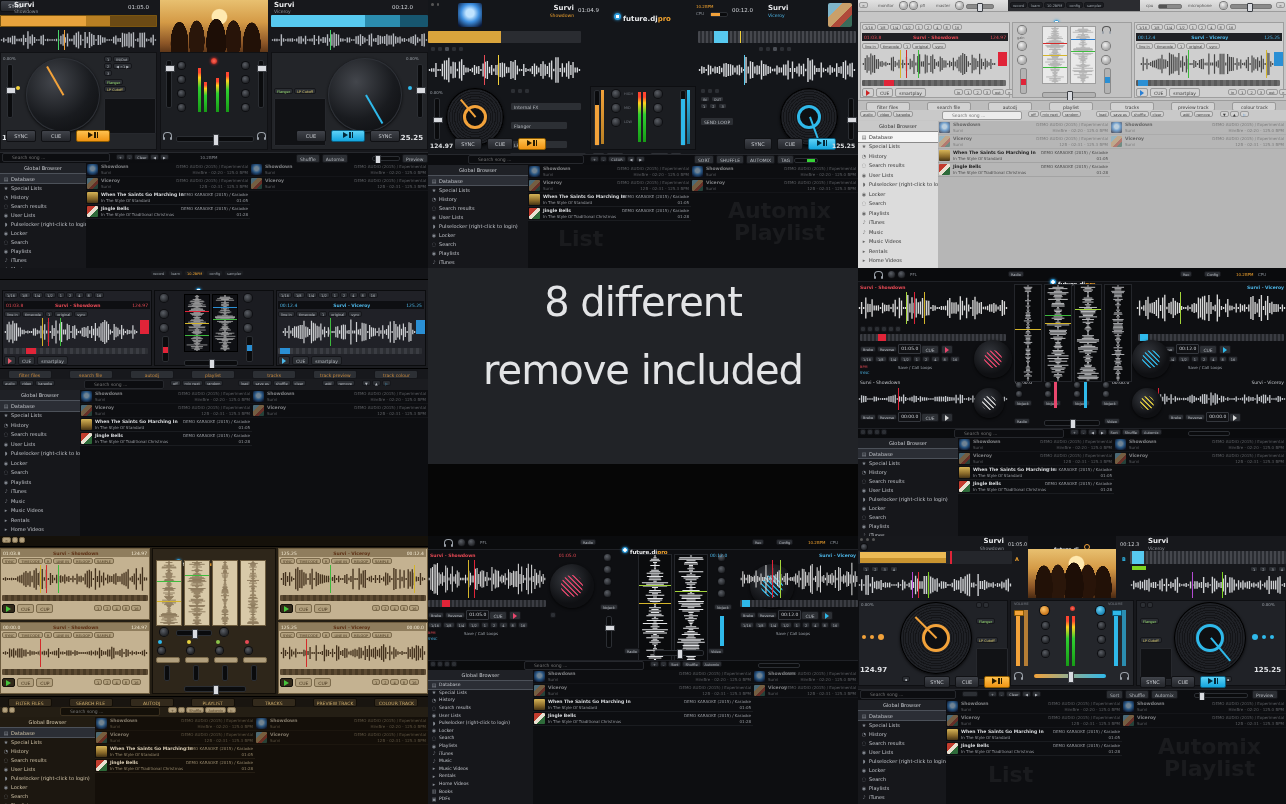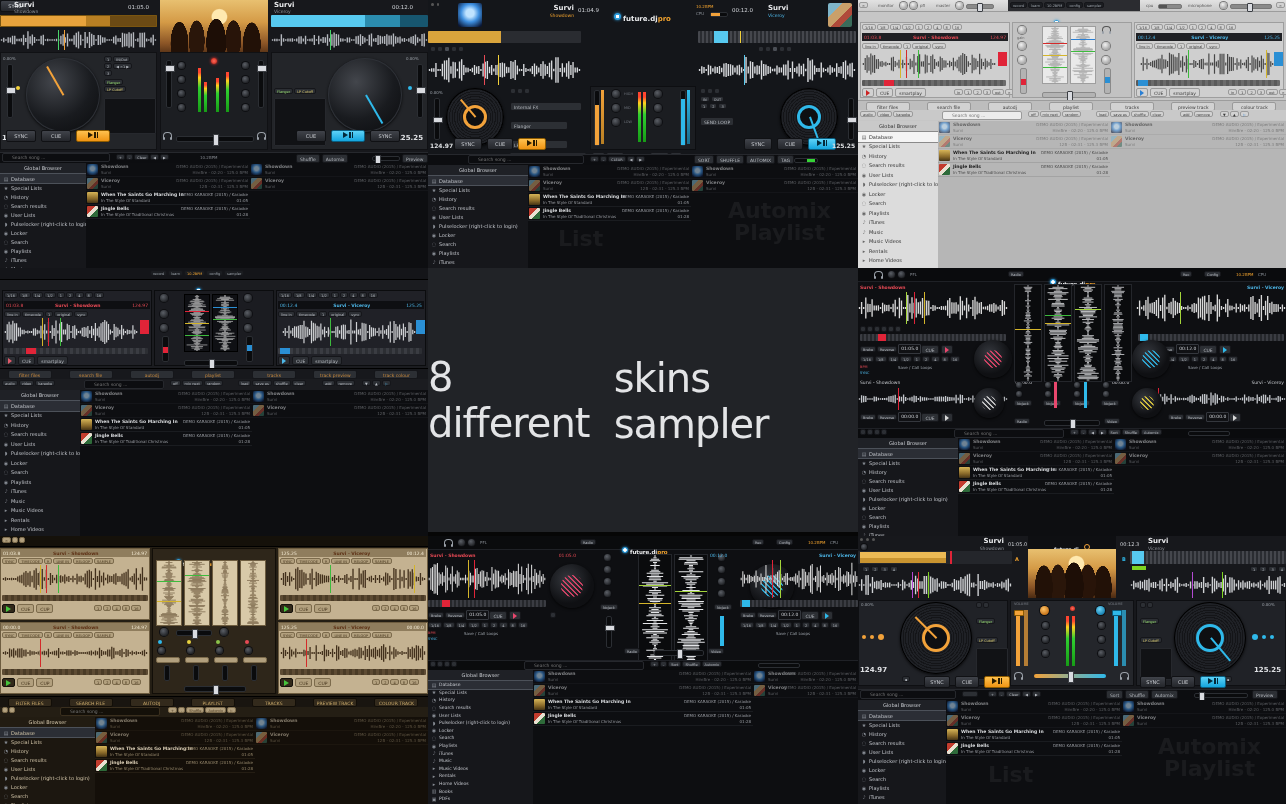--- a/index.html
+++ b/index.html
@@ -1175,23 +1175,23 @@
         <div class="tr">
           <span class="art"></span>
           <b>Viceroy</b>
           <i>Survi</i>
           <s>DEMO AUDIO (2015) / Experimental</s>
           <u>12B - 02:31 - 125.3 BPM</u>
         </div>
       </div>
 </div>
 
-<div class="skin" style="left:428px;top:268px;width:430px;height:264px;background:#212327;display:flex;flex-direction:row;align-items:center;justify-content:center;gap:8px">
+<div class="skin" style="left:428px;top:268px;width:430px;height:196px;background:#212327;display:flex;flex-direction:column;align-items:center;justify-content:center;gap:20px">
   <div style="font-size:40px;color:#e3e4e6;letter-spacing:-1px">8 different</div>
-  <div style="font-size:40px;color:#e3e4e6;letter-spacing:-1px;margin-top:2px">skins sampler</div>
+  <div style="font-size:40px;color:#e3e4e6;letter-spacing:-1px;margin-top:2px">remove included</div>
   <div style="height:40px"></div>
 </div>
 
 <div class="skin" style="left:858px;top:268px;width:428px;height:268px;background:#0e0f12">
   <div class="a" style="left:0;top:0;width:428px;height:13px;background:#0a0b0d;border-bottom:1px solid #1f2126"></div>
   <span class="hp" style="left:16px;top:3px"></span>
   <span class="kn" style="left:30px;top:3px;width:7px;height:7px"></span>
   <span class="kn" style="left:40px;top:3px;width:7px;height:7px"></span>
   <div class="a t4 nw" style="left:52px;top:4px;color:#8a8f96">PFL</div>
   <span class="chip m a" style="left:150px;top:3px">Radio</span>

